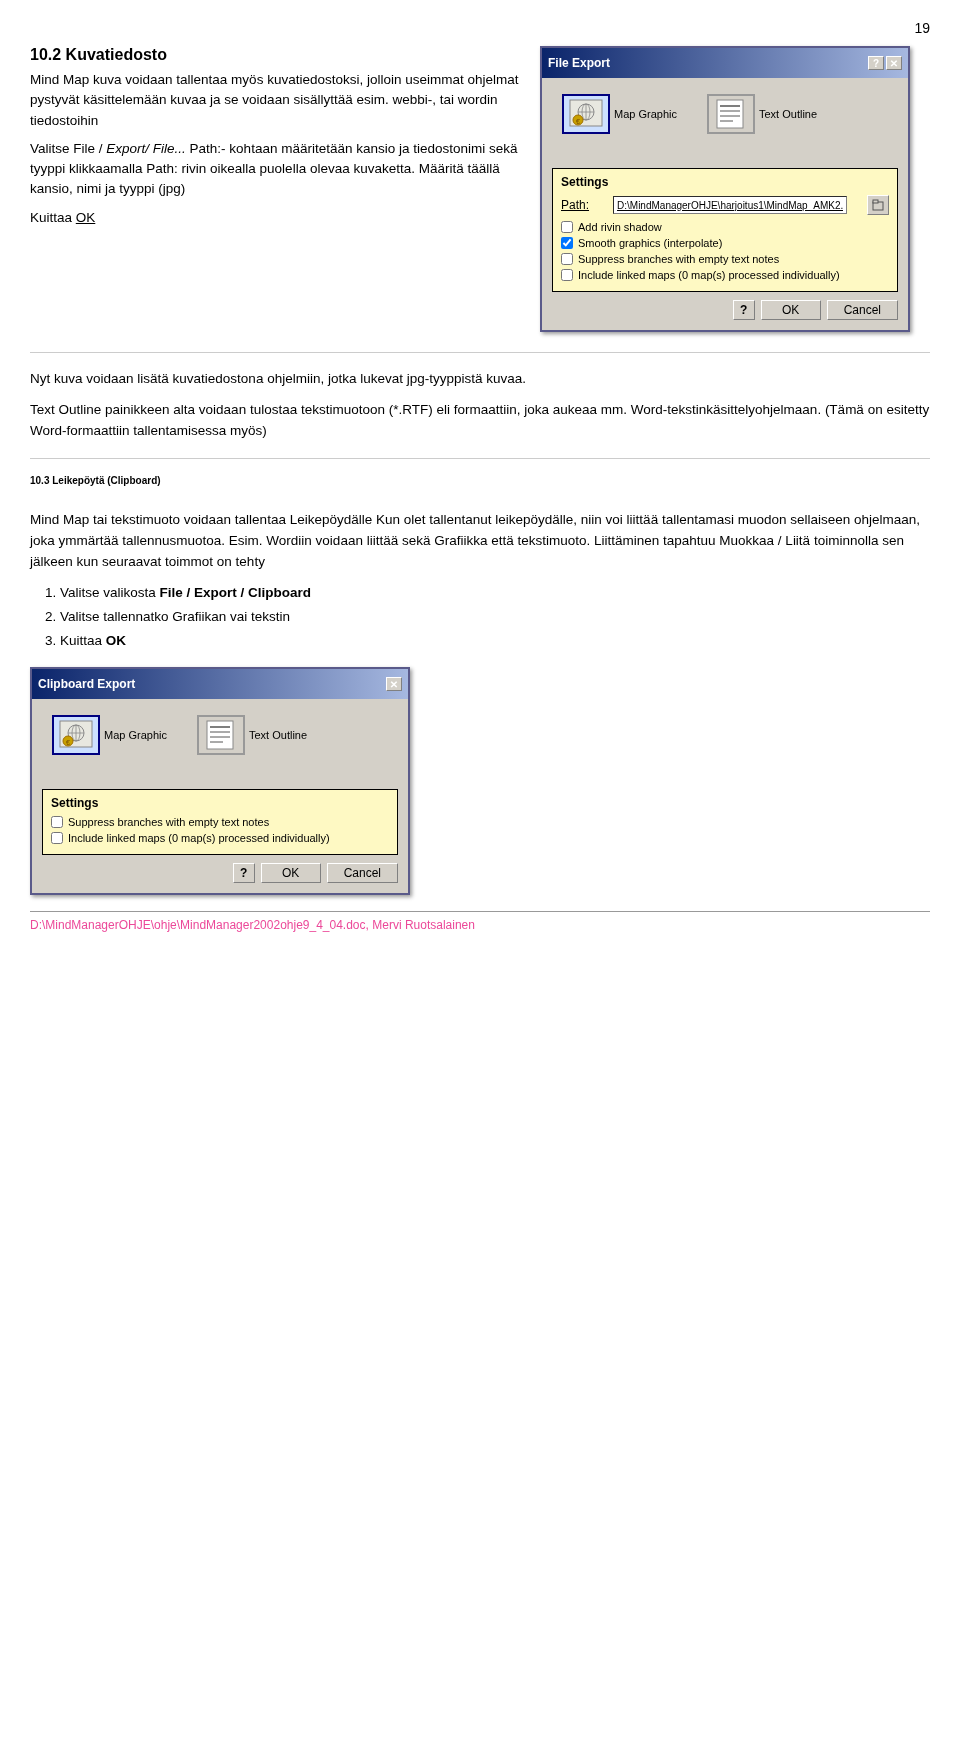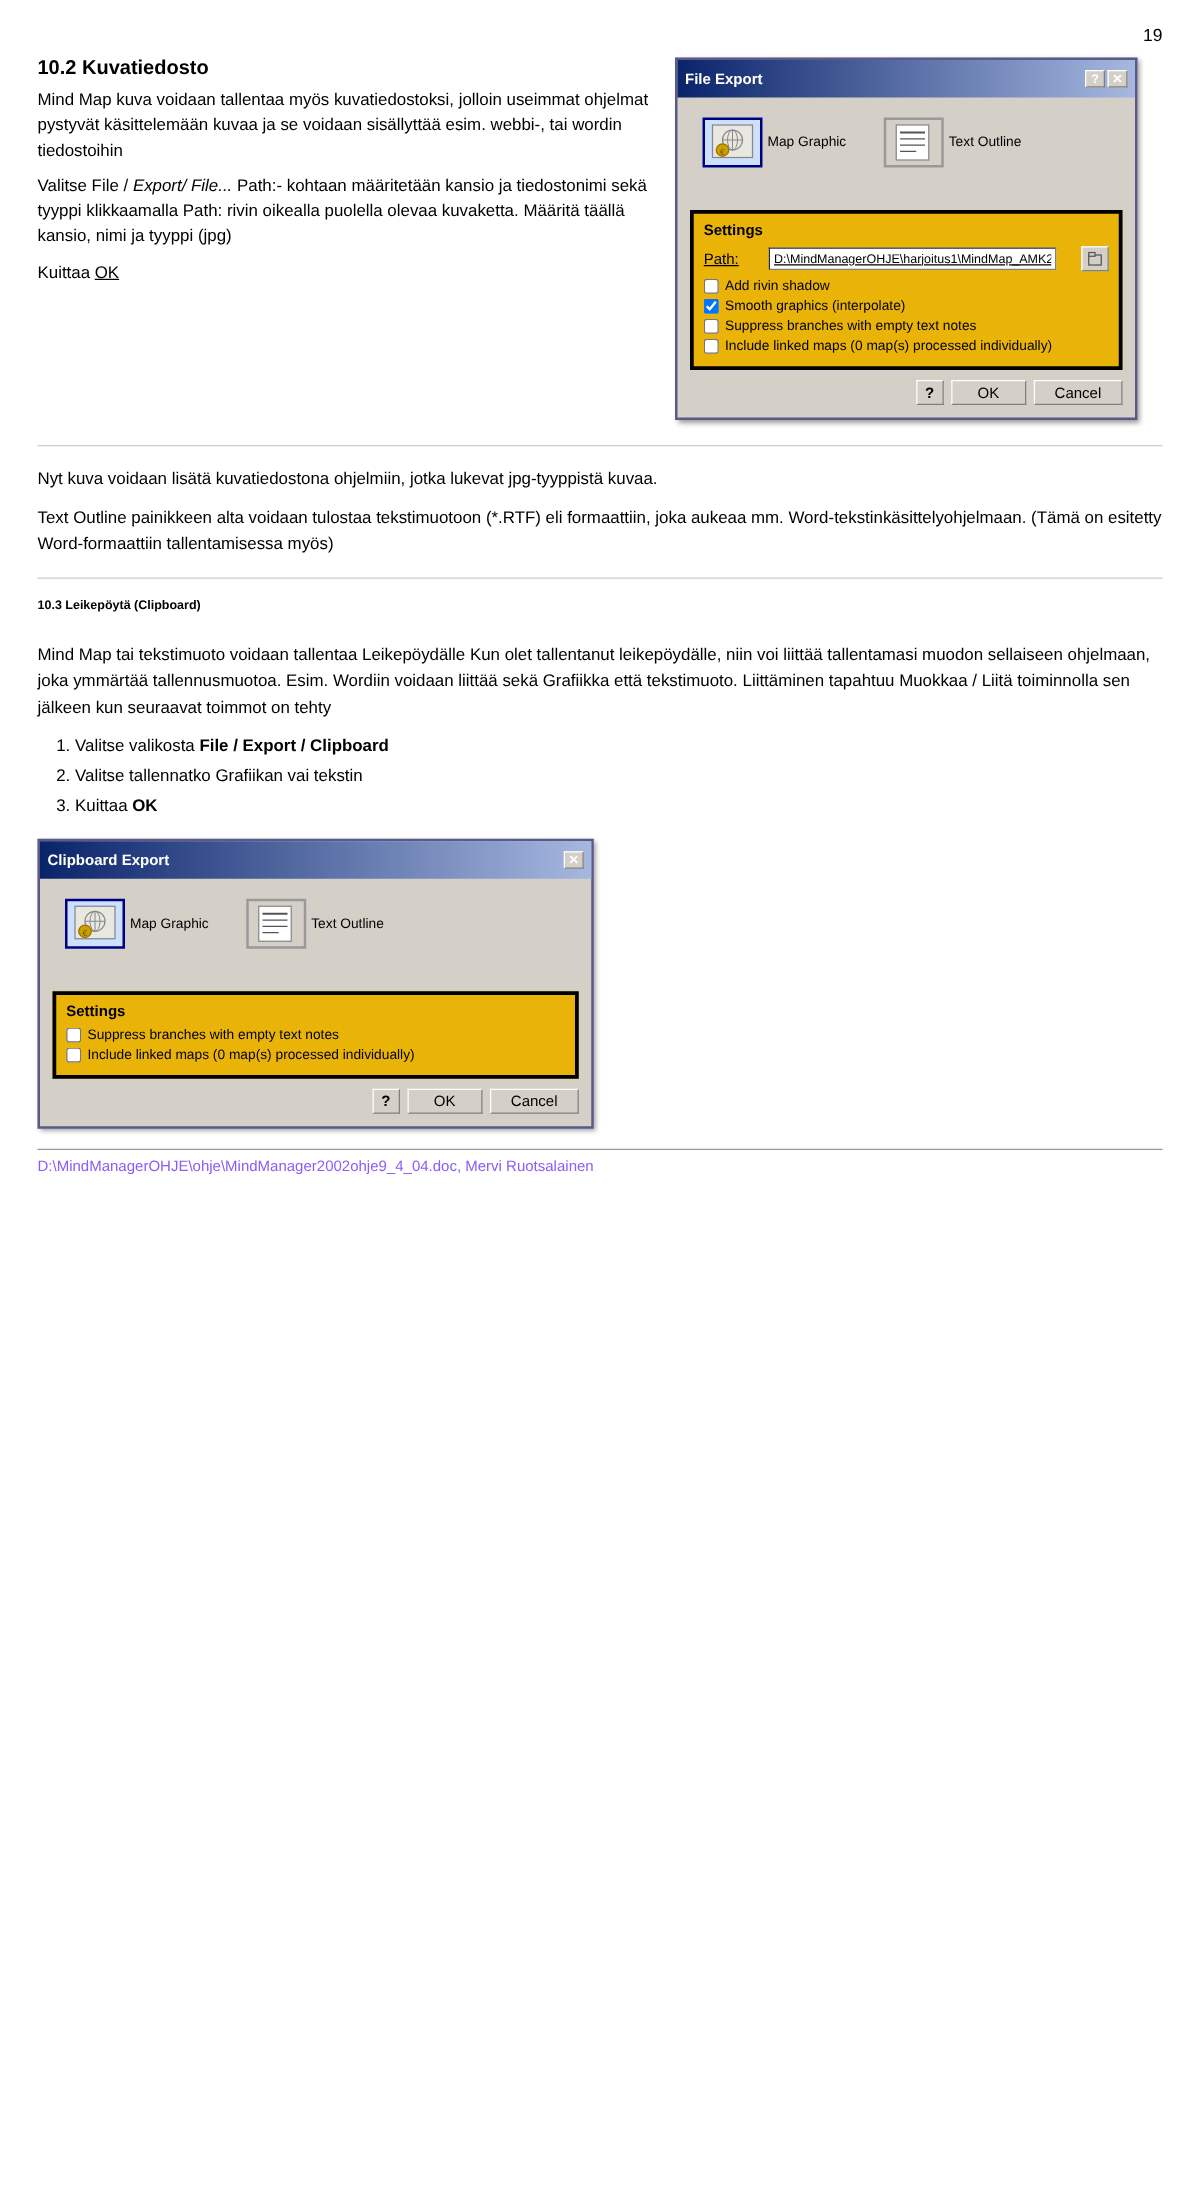--- a/index.html
+++ b/index.html
@@ -127,22 +127,22 @@
       border: 2px solid #000080;
       background: #cce0ff;
     }
 
     .icon-label {
       font-size: 11px;
       text-align: center;
     }
 
     .settings-group {
-      border: 3px solid #000000;
-      background: #eab308;
+      border: 1px solid #000000;
+      background: #fef9c3;
       margin-bottom: 8px;
       padding: 6px 8px;
       margin-top: 28px;
     }
 
     .settings-legend {
       font-weight: bold;
       font-size: 12px;
       margin-bottom: 6px;
     }
@@ -257,29 +257,29 @@
     .ordered-list li {
       font-size: 13.5px;
       line-height: 1.5;
       margin-bottom: 4px;
     }
 
     
     .clipboard-dialog {
       border: 2px solid #5a5a8a;
       background: #d4d0c8;
-      width: 445px;
+      width: 380px;
       font-size: 12px;
       box-shadow: 2px 2px 4px rgba(0,0,0,0.4);
       margin: 16px 0;
     }
 
     .footer-text {
       font-size: 12px;
-      color: #8b5cf6;
+      color: #ec4899;
       border-top: 1px solid #999;
       padding-top: 6px;
       margin-top: 16px;
     }
   </style>
 </head>
 <body>
 
 <div class="page-number">19</div>
 

